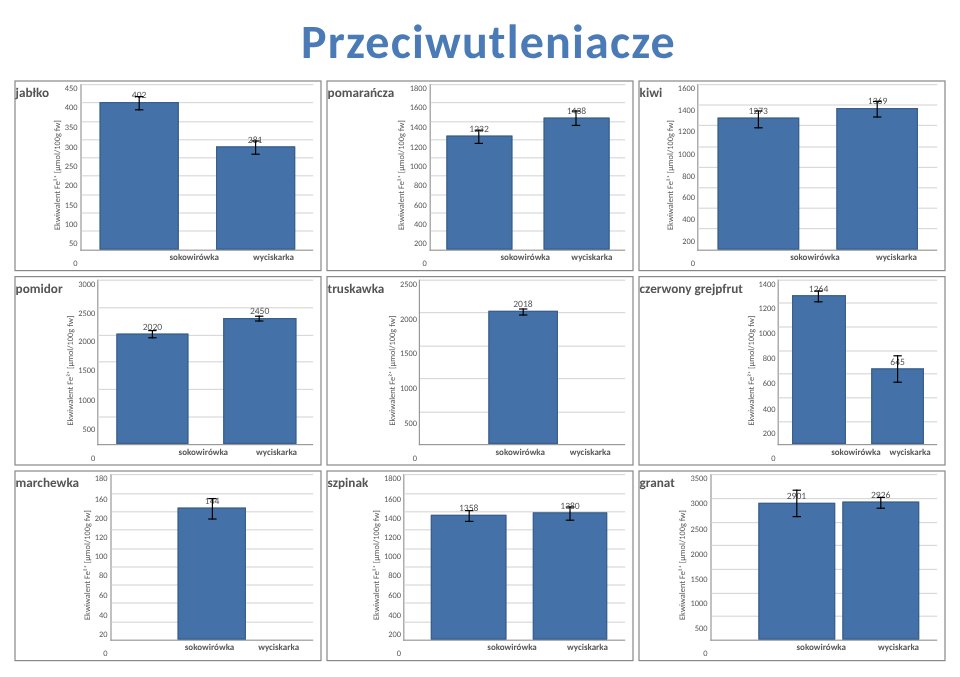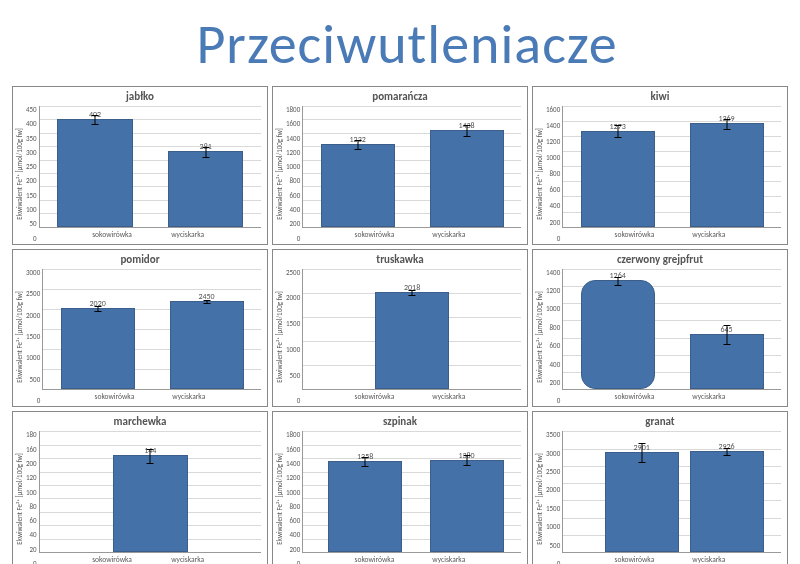--- a/index.html
+++ b/index.html
@@ -6,39 +6,38 @@
   body {
     width: 800px;
     height: 564px;
     background: #fff;
     font-family: Calibri, Arial, sans-serif;
     overflow: hidden;
   }
   .page-title {
     text-align: center;
     color: #4a7bb7;
-    font-size: 56px;
-    font-weight: 400;
+    font-size: 40px;
+    font-weight: 700;
     padding: 10px 0 8px 14px;
     letter-spacing: 1px;
   }
   .grid {
     display: grid;
     grid-template-columns: repeat(3, 1fr);
     grid-template-rows: repeat(3, 1fr);
     gap: 4px;
     padding: 0 12px 12px 12px;
     height: 496px;
   }
   .chart {
     border: 1px solid #888;
     background: #fff;
     position: relative;
     display: flex;
-    flex-direction: column;
     font-size: 8px;
     color: #595959;
   }
   .chart-title {
     text-align: center;
     font-size: 11px;
     font-weight: bold;
     color: #555;
     padding: 3px 0 1px 0;
   }
@@ -131,24 +130,25 @@
     position: absolute;
     left: -3px;
     width: 7px;
     height: 1px;
     background: #000;
   }
   .errbar::before { top: 0; }
   .errbar::after { bottom: 0; }
   .xaxis {
     display: flex;
-    justify-content: center;
+    justify-content: flex-end;
     font-size: 7.5px;
     color: #595959;
     padding: 2px 0 3px 0;
+    font-weight: bold;
   }
   .xaxis span { width: 34%; text-align: center; }
 </style>
 </head>
 <body>
 
 <h1 class="page-title">Przeciwutleniacze</h1>
 <div class="grid" id="grid">
     <div class="chart">
       <div class="chart-title">jabłko</div>
@@ -398,21 +398,21 @@
               <div></div>
               <div></div>
               <div></div>
               <div></div>
               <div></div>
               <div></div>
               <div></div>
               <div></div>
             </div>
             <div class="bar-wrap">
-              <div class="bar" style="height: 90.2857%; position: relative; border-radius: 14px;">
+              <div class="bar" style="height: 90.2857%; position: relative;">
                 <div class="val-label">1264</div>
                 <div class="errbar" style="height: 7.91139%; top: -3.9557%;"></div>
               </div>
             </div>
             <div class="bar-wrap">
               <div class="bar" style="height: 46.0714%; position: relative;">
                 <div class="val-label">645</div>
                 <div class="errbar" style="height: 37.2093%; top: -18.6047%;"></div>
               </div>
             </div>

